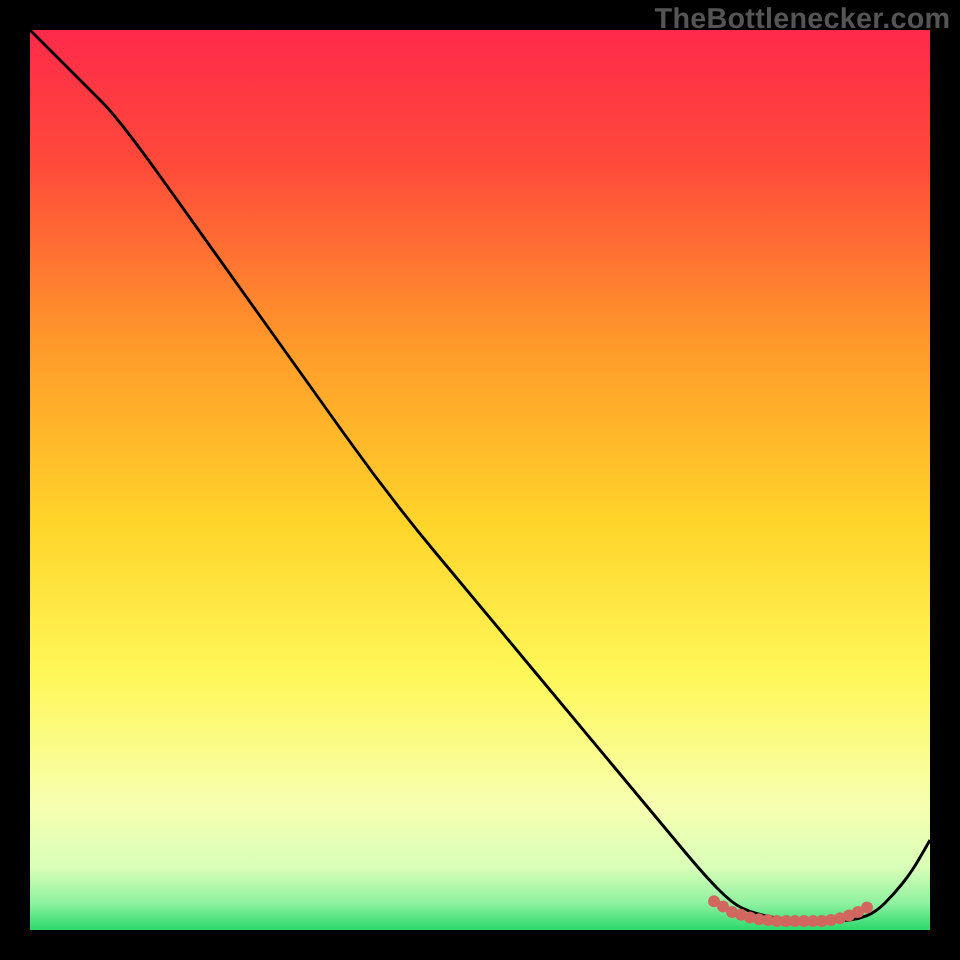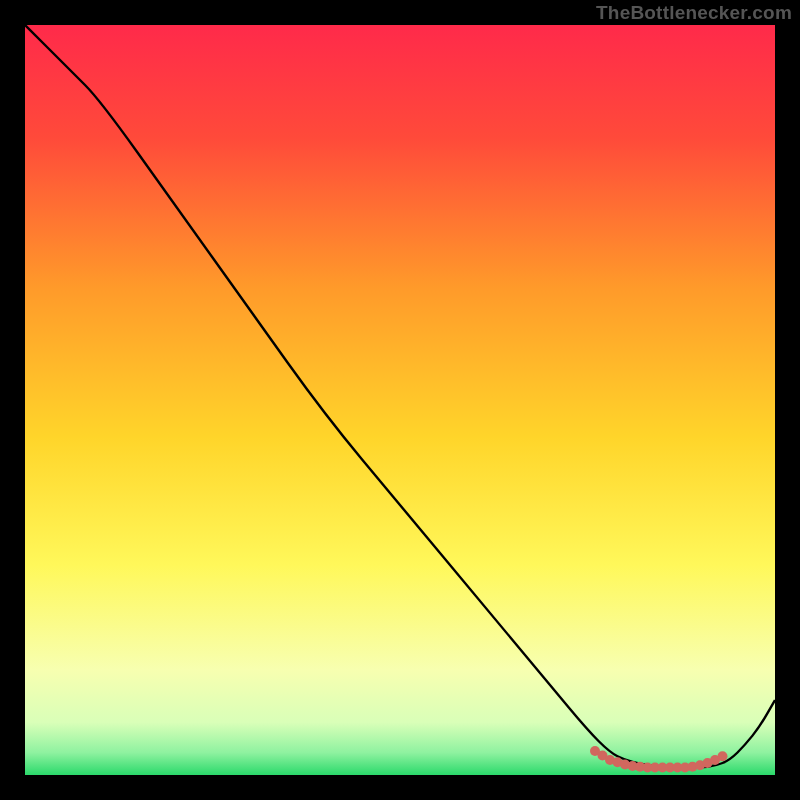--- a/index.html
+++ b/index.html
@@ -15,21 +15,21 @@
     position: relative;
     width: 800px;
     height: 800px;
     background: #000;
   }
   .watermark {
     position: absolute;
     top: 2px;
     right: 8px;
     color: #555;
-    font-size: 19px;
+    font-size: 24px;
     font-weight: 600;
     letter-spacing: 0.2px;
     z-index: 5;
   }
   .plot {
     position: absolute;
     left: 25px;
     top: 25px;
     width: 750px;
     height: 750px;

